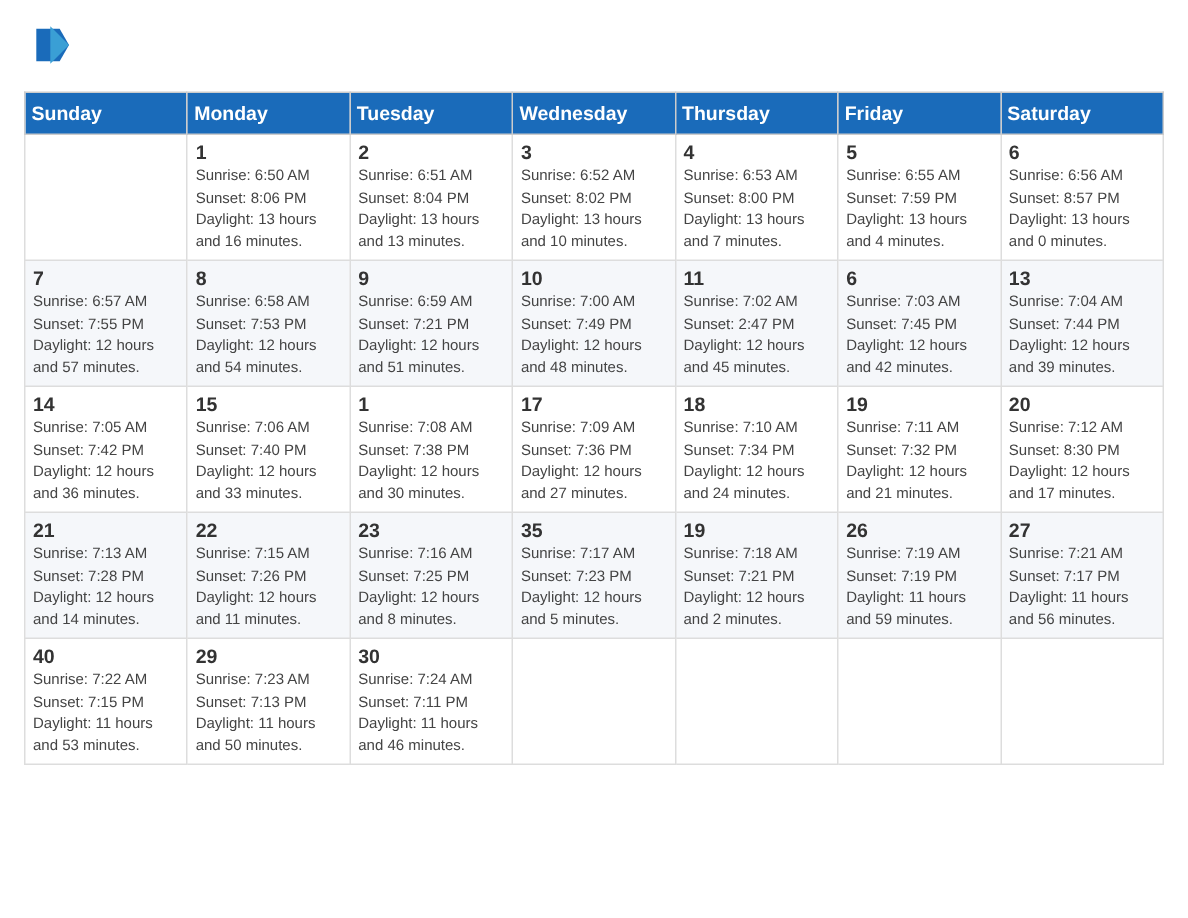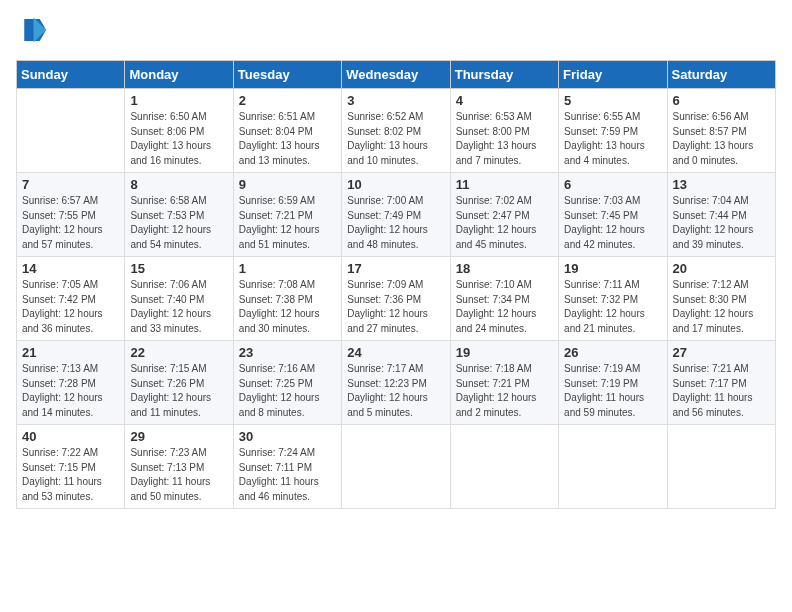--- a/index.html
+++ b/index.html
@@ -290,23 +290,23 @@
 and 11 minutes.</div>
         </td>
         <td>
           <span class="day-num">23</span>
           <div class="day-detail">Sunrise: 7:16 AM
 Sunset: 7:25 PM
 Daylight: 12 hours
 and 8 minutes.</div>
         </td>
         <td>
-          <span class="day-num">24</span>
+          <span class="day-num">35</span>
           <div class="day-detail">Sunrise: 7:17 AM
-Sunset: 12:23 PM
+Sunset: 7:23 PM
 Daylight: 12 hours
 and 5 minutes.</div>
         </td>
         <td>
           <span class="day-num">19</span>
           <div class="day-detail">Sunrise: 7:18 AM
 Sunset: 7:21 PM
 Daylight: 12 hours
 and 2 minutes.</div>
         </td>

